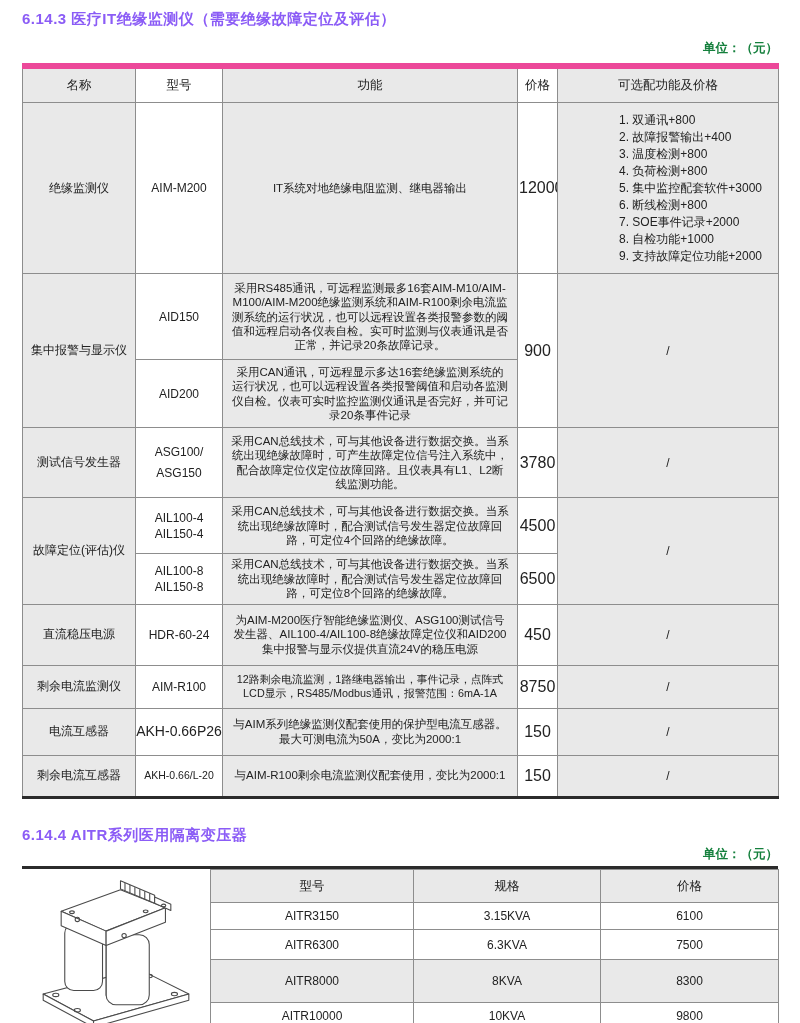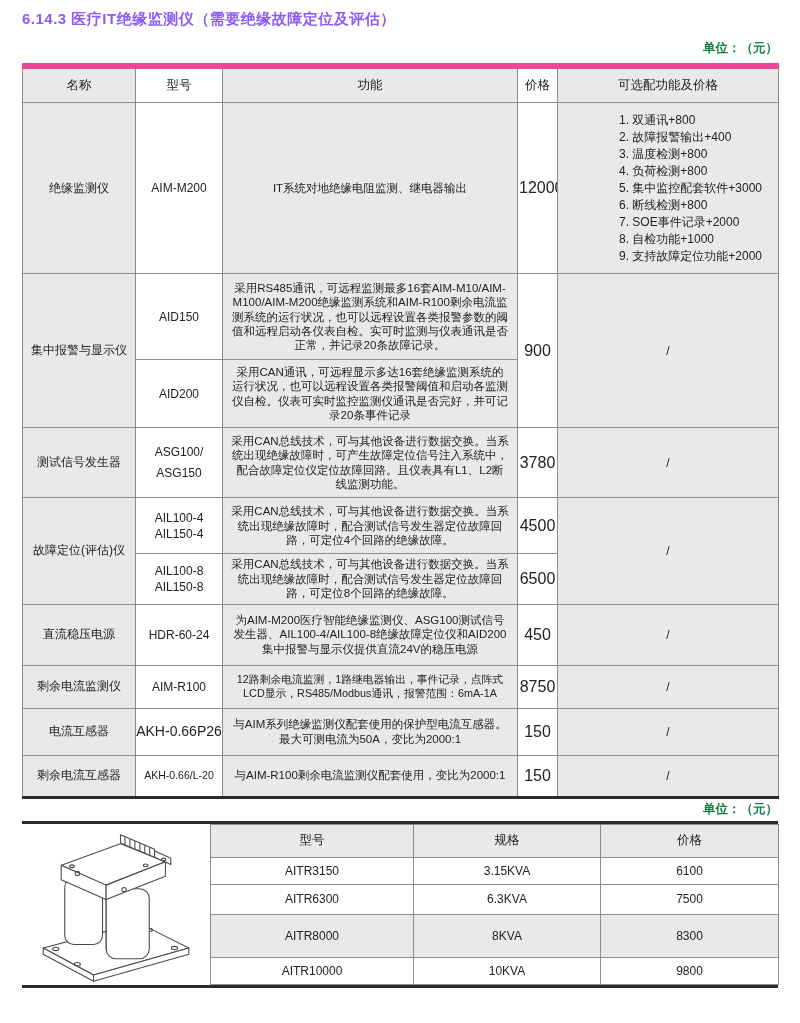--- a/index.html
+++ b/index.html
@@ -160,20 +160,21 @@
     <tr style="height:42px">
       <td class="shade">剩余电流互感器</td>
       <td class="model" style="font-size:10.5px">AKH-0.66/L-20</td>
       <td class="shade func">与AIM-R100剩余电流监测仪配套使用，变比为2000:1</td>
       <td class="price">150</td>
       <td class="shade">/</td>
     </tr>
   </tbody>
     </table>
 
+  <div class="sec-heading" style="margin-top:27px">6.14.4 AITR系列医用隔离变压器</div>
   <div class="unit-row unit2">单位：（元）</div>
 
   <div class="sec2-wrap">
     <div class="img-cell">
       <svg width="172" height="160" viewBox="0 0 190 178" fill="#ffffff" stroke="#4a4a4a" stroke-width="1.2" stroke-linejoin="round">
 
         <path d="M14,138 L70,168 L176,138 L120,110 Z"></path>
         <path d="M14,138 L14,145 L70,175 L70,168 Z"></path>
         <path d="M70,168 L70,175 L176,145 L176,138 Z"></path>
         <ellipse cx="28" cy="139" rx="3.4" ry="1.9" fill="none"></ellipse>

